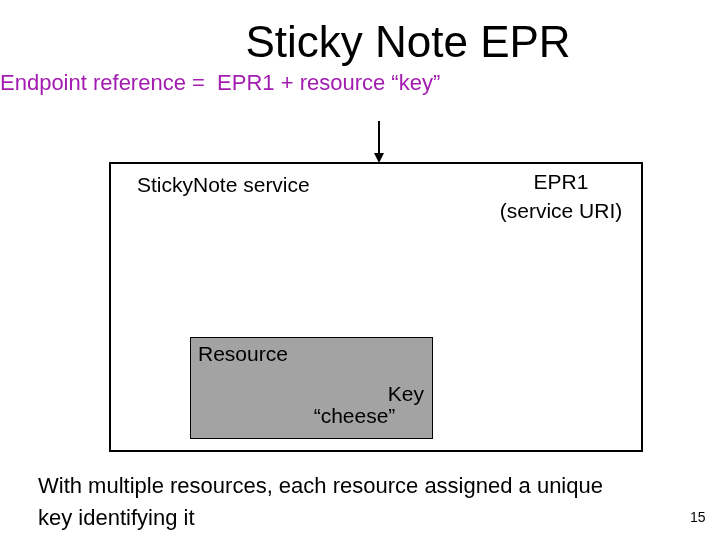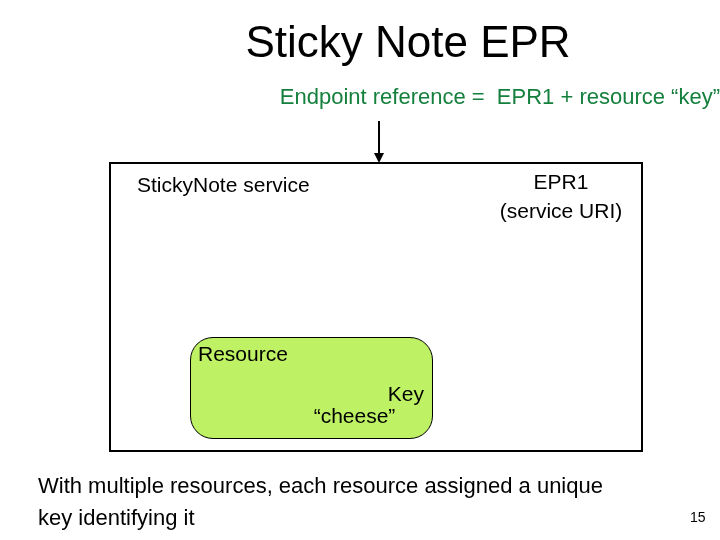--- a/index.html
+++ b/index.html
@@ -17,27 +17,27 @@
     top: 17px; left: 0;
     width: 100%;
     text-align: center;
     font-size: 44px;
     line-height: 1.15;
     color: #000000;
     margin-left: 48px;
   }
   .subtitle {
     position: absolute;
-    top: 84px; left: 0;
+    top: 70px; left: 0;
     width: 100%;
-    text-align: right;
+    text-align: left;
     font-size: 22px;
     line-height: 1.2;
     white-space: pre;
-    color: #15803d;
+    color: #a21caf;
   }
   .arrow {
     position: absolute;
     left: 371px; top: 121px;
     width: 16px; height: 42px;
   }
   .service-box {
     position: absolute;
     left: 109px; top: 162px;
     width: 534px; height: 290px;
@@ -126,21 +126,21 @@
 
   <div class="service-box">
 
     <div class="service-label">StickyNote service</div>
 
     <div class="epr-label">
       <div>EPR1</div>
       <div>(service URI)</div>
     </div>
 
-    <div class="resource-box" style="background-color: #bef264; border-radius: 23px;">
+    <div class="resource-box" style="background-color: #a3a3a3;">
       <div class="res-label">Resource</div>
       <div class="key-label">Key</div>
       <div class="key-value">“cheese”</div>
     </div>
 
   </div>
 
   <div class="note">
     <div>With multiple resources, each resource assigned a unique</div>
     <div>key identifying it</div>

